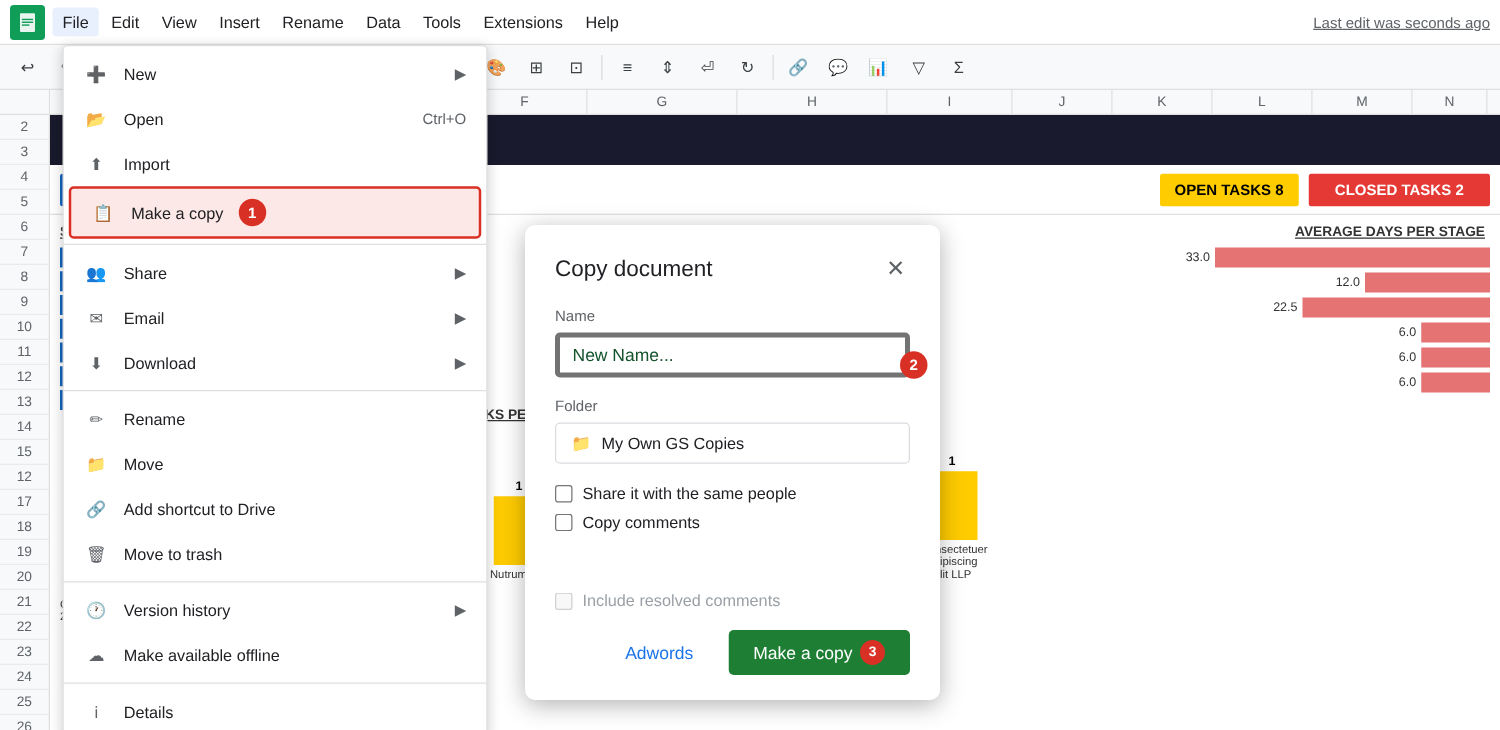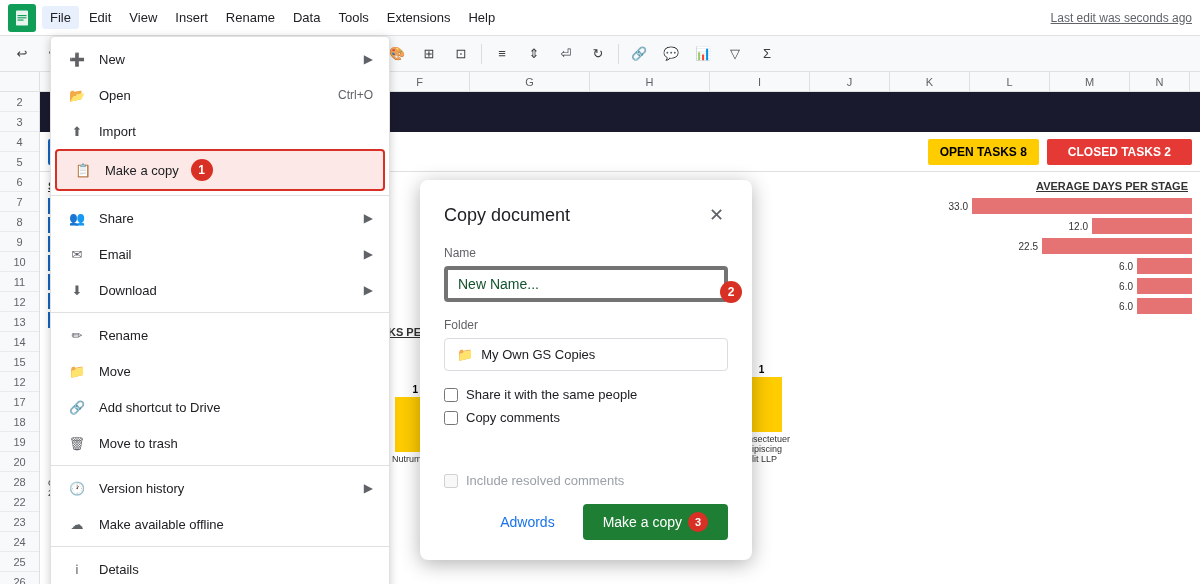--- a/index.html
+++ b/index.html
@@ -523,21 +523,21 @@
     <div class="row-num">11</div>
     <div class="row-num">12</div>
     <div class="row-num">13</div>
     <div class="row-num">14</div>
     <div class="row-num">15</div>
     <div class="row-num">12</div>
     <div class="row-num">17</div>
     <div class="row-num">18</div>
     <div class="row-num">19</div>
     <div class="row-num">20</div>
-    <div class="row-num">28</div>
+    <div class="row-num">21</div>
     <div class="row-num">22</div>
     <div class="row-num">23</div>
     <div class="row-num">24</div>
     <div class="row-num">25</div>
     <div class="row-num">26</div>
 
   </div>
 
   <div class="sheet-main">
 

